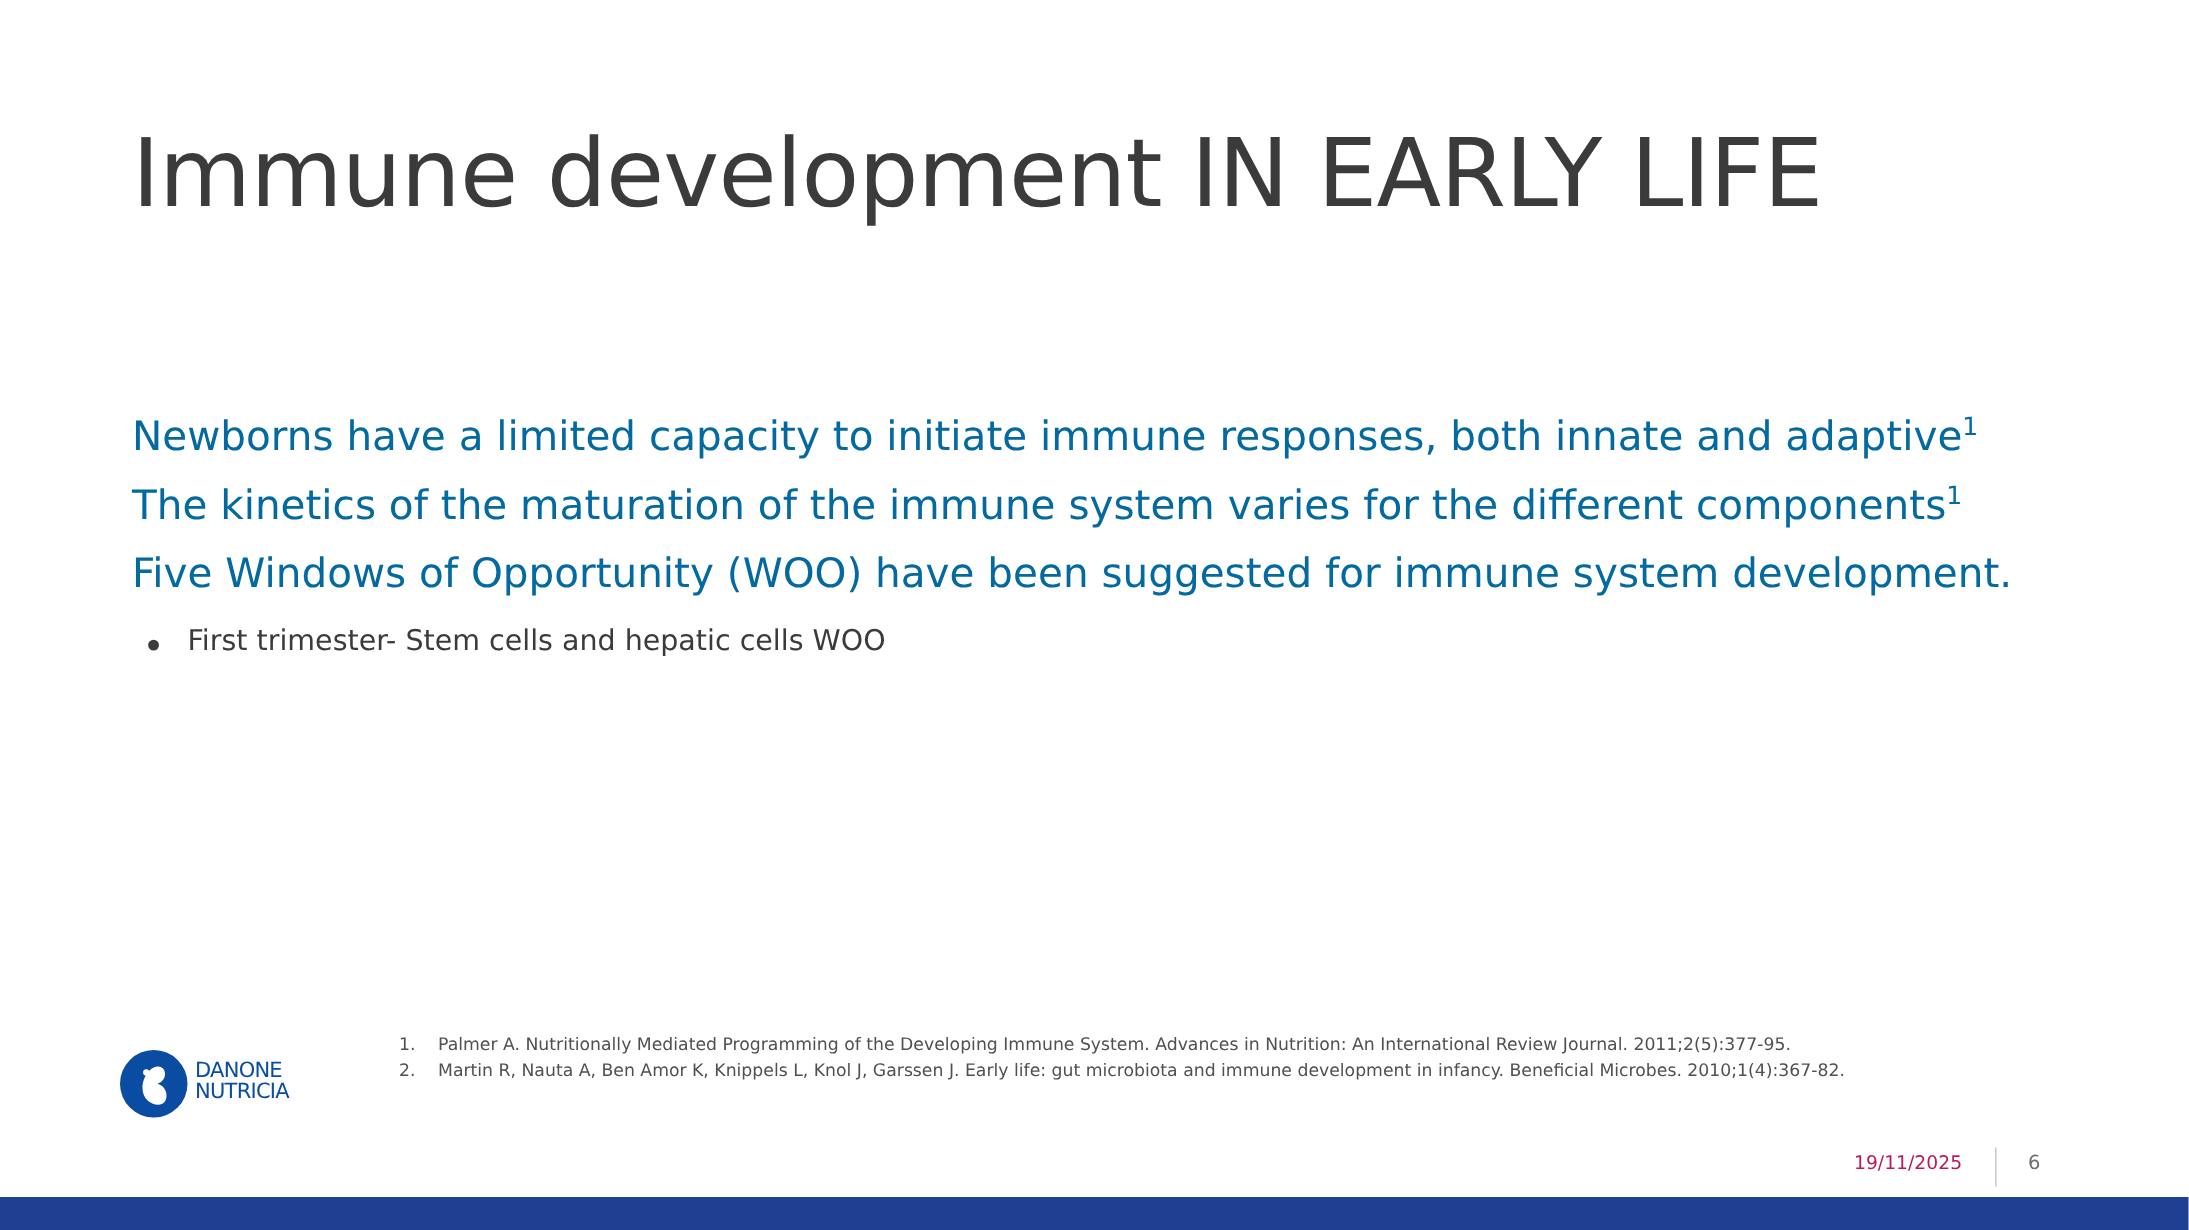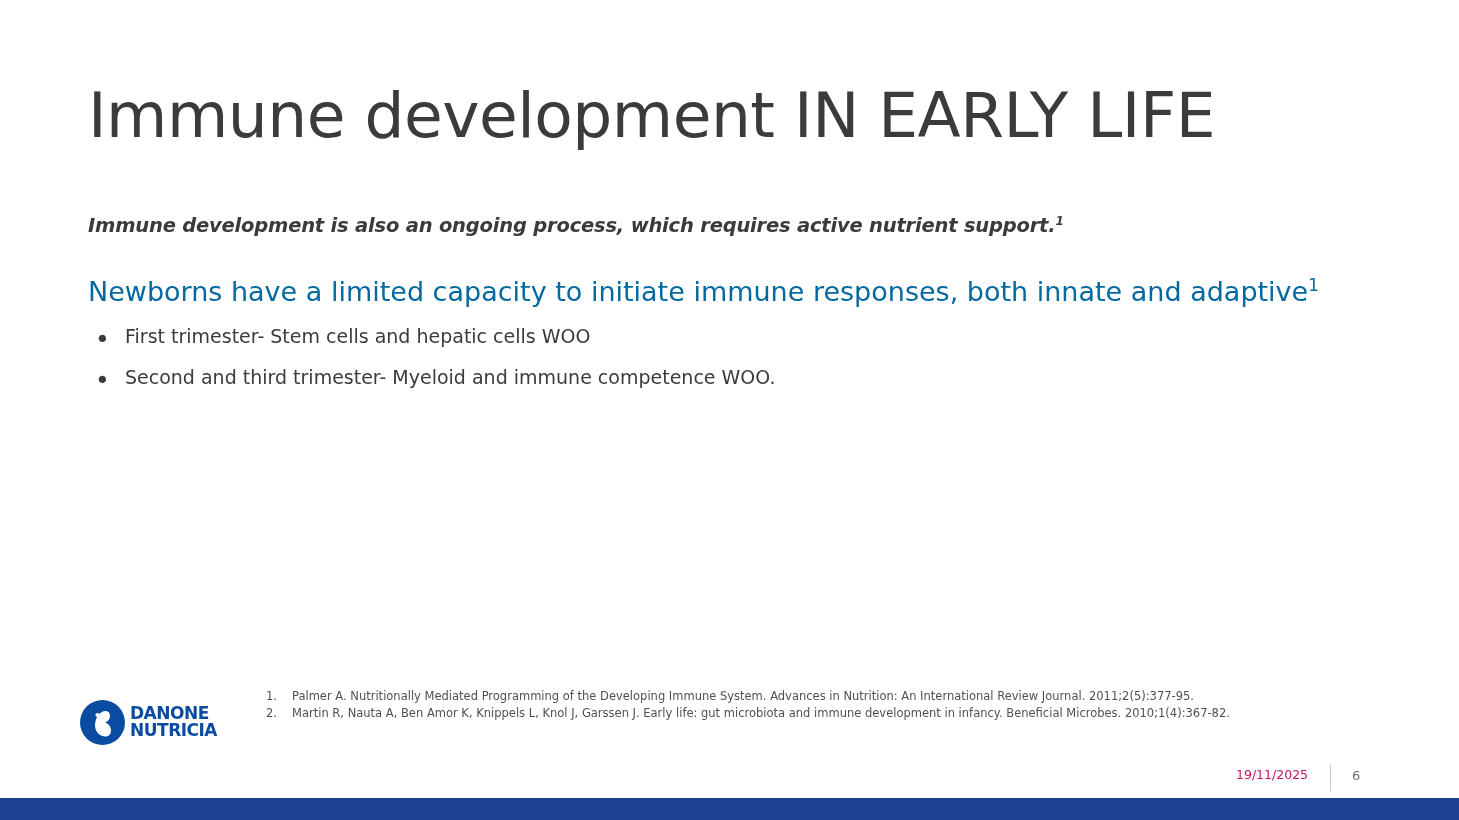--- a/index.html
+++ b/index.html
@@ -122,22 +122,22 @@
   .logo-mark .face {
     position: absolute;
     left: 11px;
     top: 9px;
     width: 23px;
     height: 28px;
   }
   .logo-text {
     margin-left: 5px;
     font-family: "DejaVu Sans", sans-serif;
-    font-weight: bold;
-    font-size: 17px;
+    font-weight: normal;
+    font-size: 14px;
     line-height: 0.98;
     color: #0a4ca1;
     letter-spacing: -0.5px;
   }
   .footer-date {
     position: absolute;
     left: 1236px;
     top: 768px;
     width: 72px;
     font-size: 12.5px;
@@ -168,38 +168,38 @@
     background: #1f3f93;
   }
 </style>
 </head>
 <body>
 
 <div class="slide">
 
   <div class="title">Immune development IN EARLY LIFE</div>
 
-  <div class="subtitle">
-    <span>Immune development is also an ongoing process, which requires active nutrient support.</span><sup>1</sup>
-  </div>
 
   <div class="body-block">
 
     <p class="para">
       <span>Newborns have a limited capacity to initiate immune responses, both innate and adaptive</span><sup>1</sup>
     </p>
 
-
+    <p class="para">
+      <span>The kinetics of the maturation of the immune system varies for the different components</span><sup>1</sup>
+    </p>
+
+    <p class="para">
+      <span>Five Windows of Opportunity (WOO) have been suggested for immune system development.</span><sup></sup>
+    </p>
 
     <ul class="bullets">
       <li>
         <span>First trimester- Stem cells and hepatic cells WOO</span><sup></sup>
-      </li>
-      <li>
-        <span>Second and third trimester- Myeloid and immune competence WOO.</span><sup></sup>
       </li>
     </ul>
   </div>
 
   <div class="logo">
     <div class="logo-mark">
       <svg class="face" viewBox="0 0 23 28">
         <path d="M14.5 2 C17.5 2 19 4.5 19 7 C19 10 17 12.5 14 13.5 C17.5 14.5 20 17.5 20 21.5 C20 25 18 27.5 14.5 27.5 C9 27.5 4 23 4 16.5 C4 9 9 2 14.5 2 Z" fill="#ffffff"></path>
         <circle cx="6.5" cy="6" r="2.1" fill="#ffffff"></circle>
       </svg>

